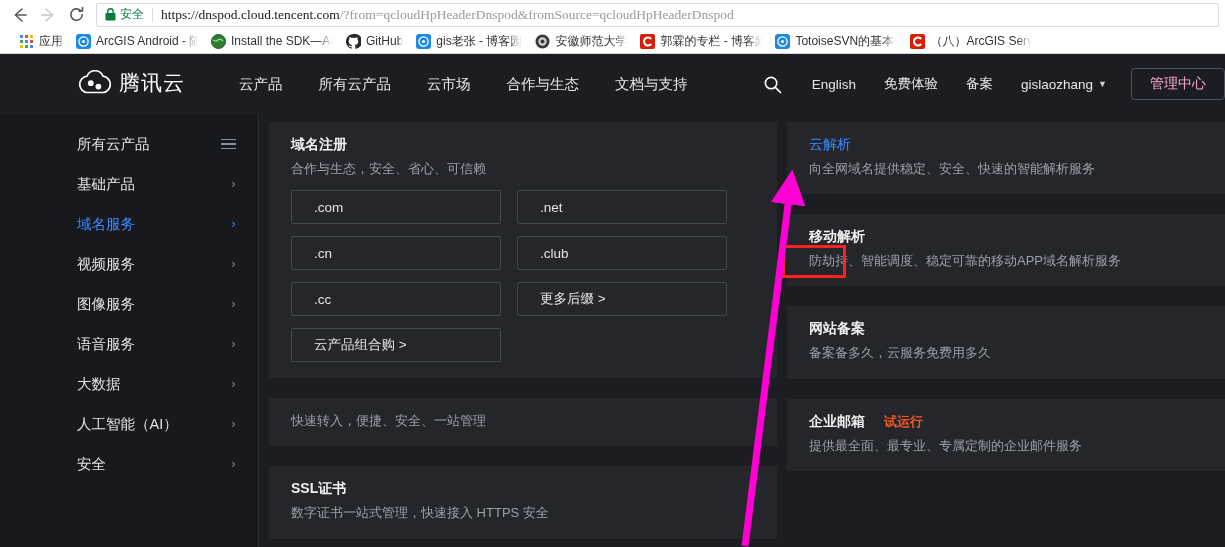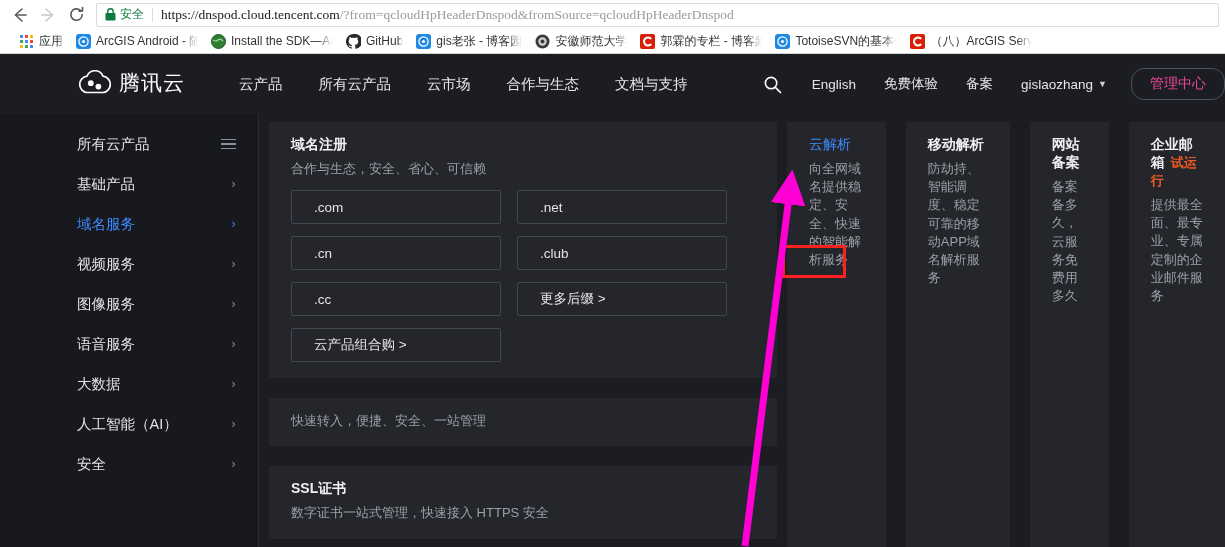--- a/index.html
+++ b/index.html
@@ -122,26 +122,26 @@
     display: flex; align-items: center;
     padding-right: 0;
   }
   .hr-item { color: #e6e6e6; font-size: 13.5px; padding: 0 14px; white-space: nowrap; }
   #search-icon-wrap { padding: 0 16px; display:flex; align-items:center; }
   #user-caret { font-size: 9px; color: #cfcfcf; margin-left: 5px; }
   #console-btn {
     margin-left: 10px;
     height: 32px;
     border: 1px solid #4d5058;
-    color: #ec4899;
+    color: #f9a8d4;
     font-size: 14px;
     display: flex; align-items: center;
     padding: 0 18px;
     white-space: nowrap;
-    border-radius: 13px;
+    border-radius: 4px;
   }
 
   
   #mega {
     position: absolute;
     left: 0; top: 60px;
     width: 1225px;
     height: 433px;
     display: flex;
     background: #1b1d22;
@@ -184,38 +184,39 @@
     flex: none;
     margin-left: 10px;
     display: flex;
     flex-direction: column;
     gap: 20px;
   }
   #col-right {
     flex: 1 1 auto;
     margin-left: 10px;
     display: flex;
+    flex-direction: column;
     gap: 20px;
   }
 
   .card {
     background: #24262b;
     padding: 14px 22px 16px 22px;
   }
   .card-title {
     color: #f0f0f0;
     font-size: 14px;
     font-weight: bold;
     margin-bottom: 6px;
   }
   .card-title .tag {
     color: #f05a22;
     font-weight: bold;
     font-size: 13px;
-    margin-left: 6px;
+    margin-left: 19px;
   }
   .card-title.link { color: #3e8bff; font-weight: 400; }
   .card-desc {
     color: #9aa0a6;
     font-size: 13px;
     line-height: 1.4;
   }
 
   
   #tld-grid {

